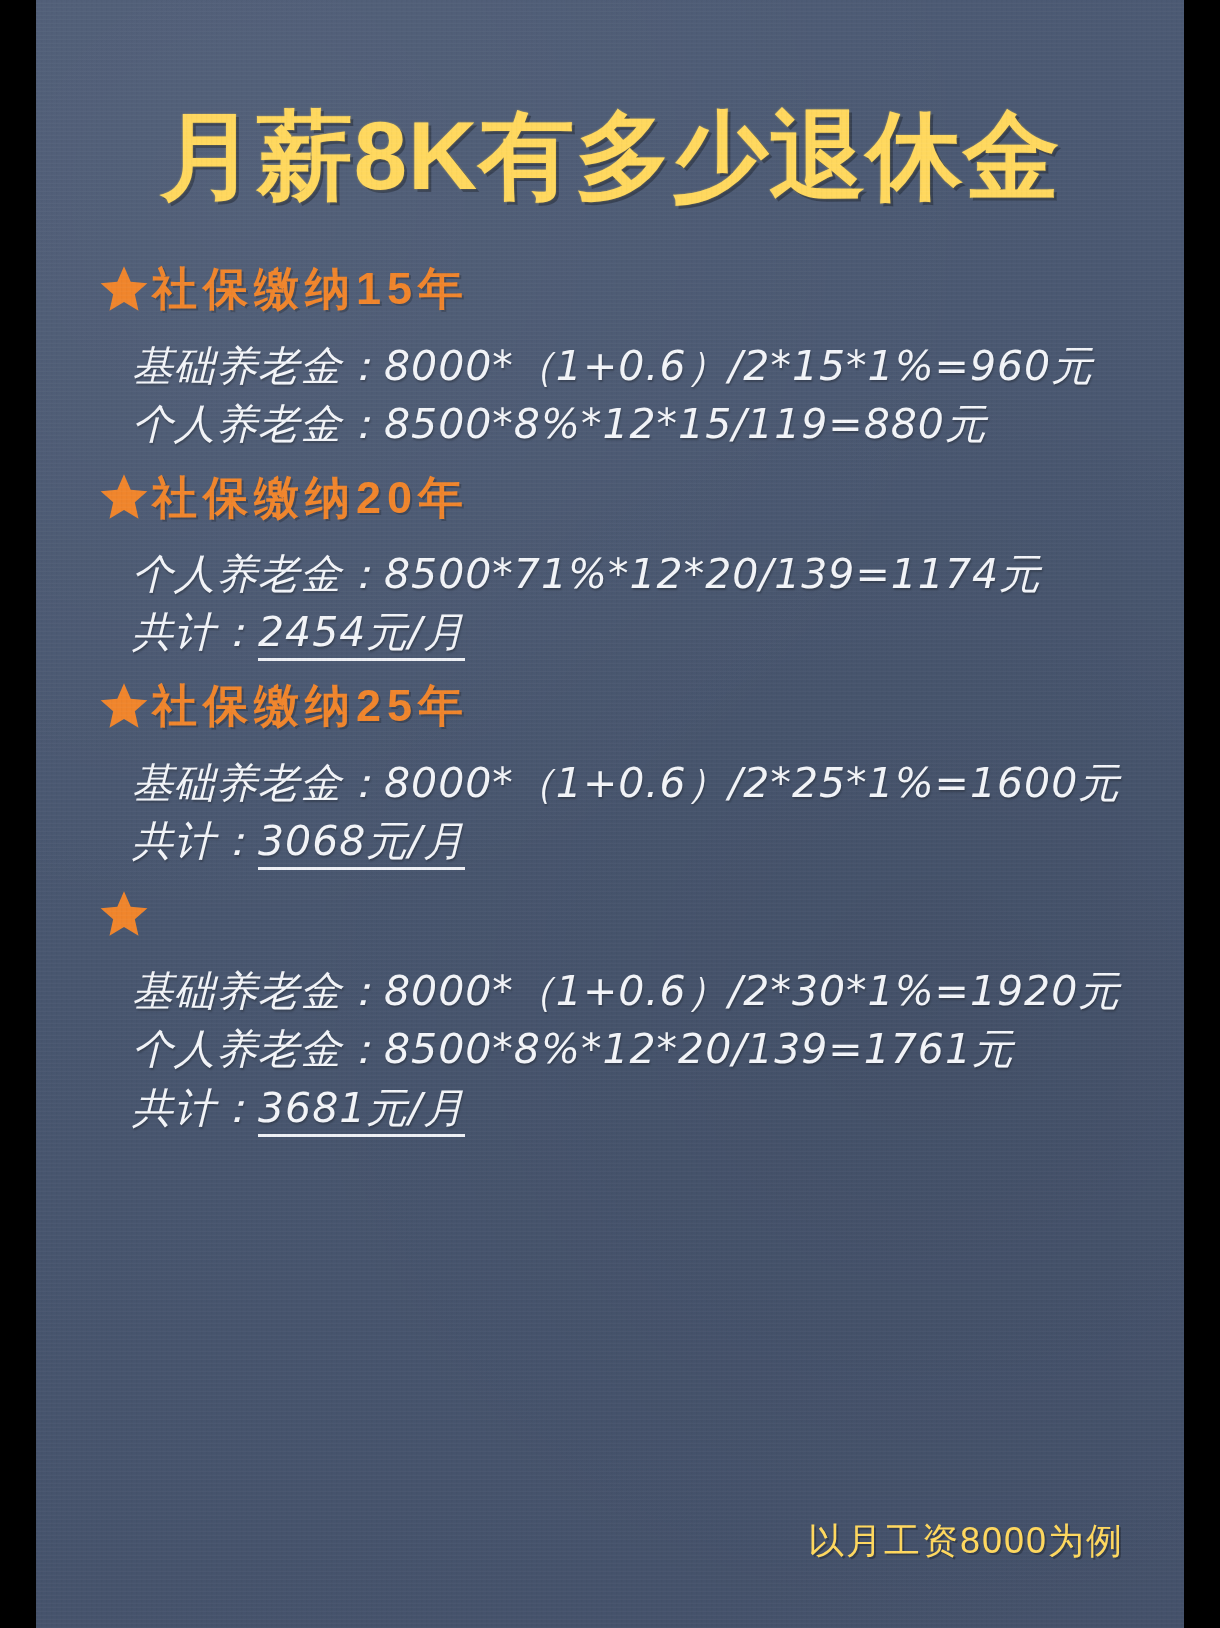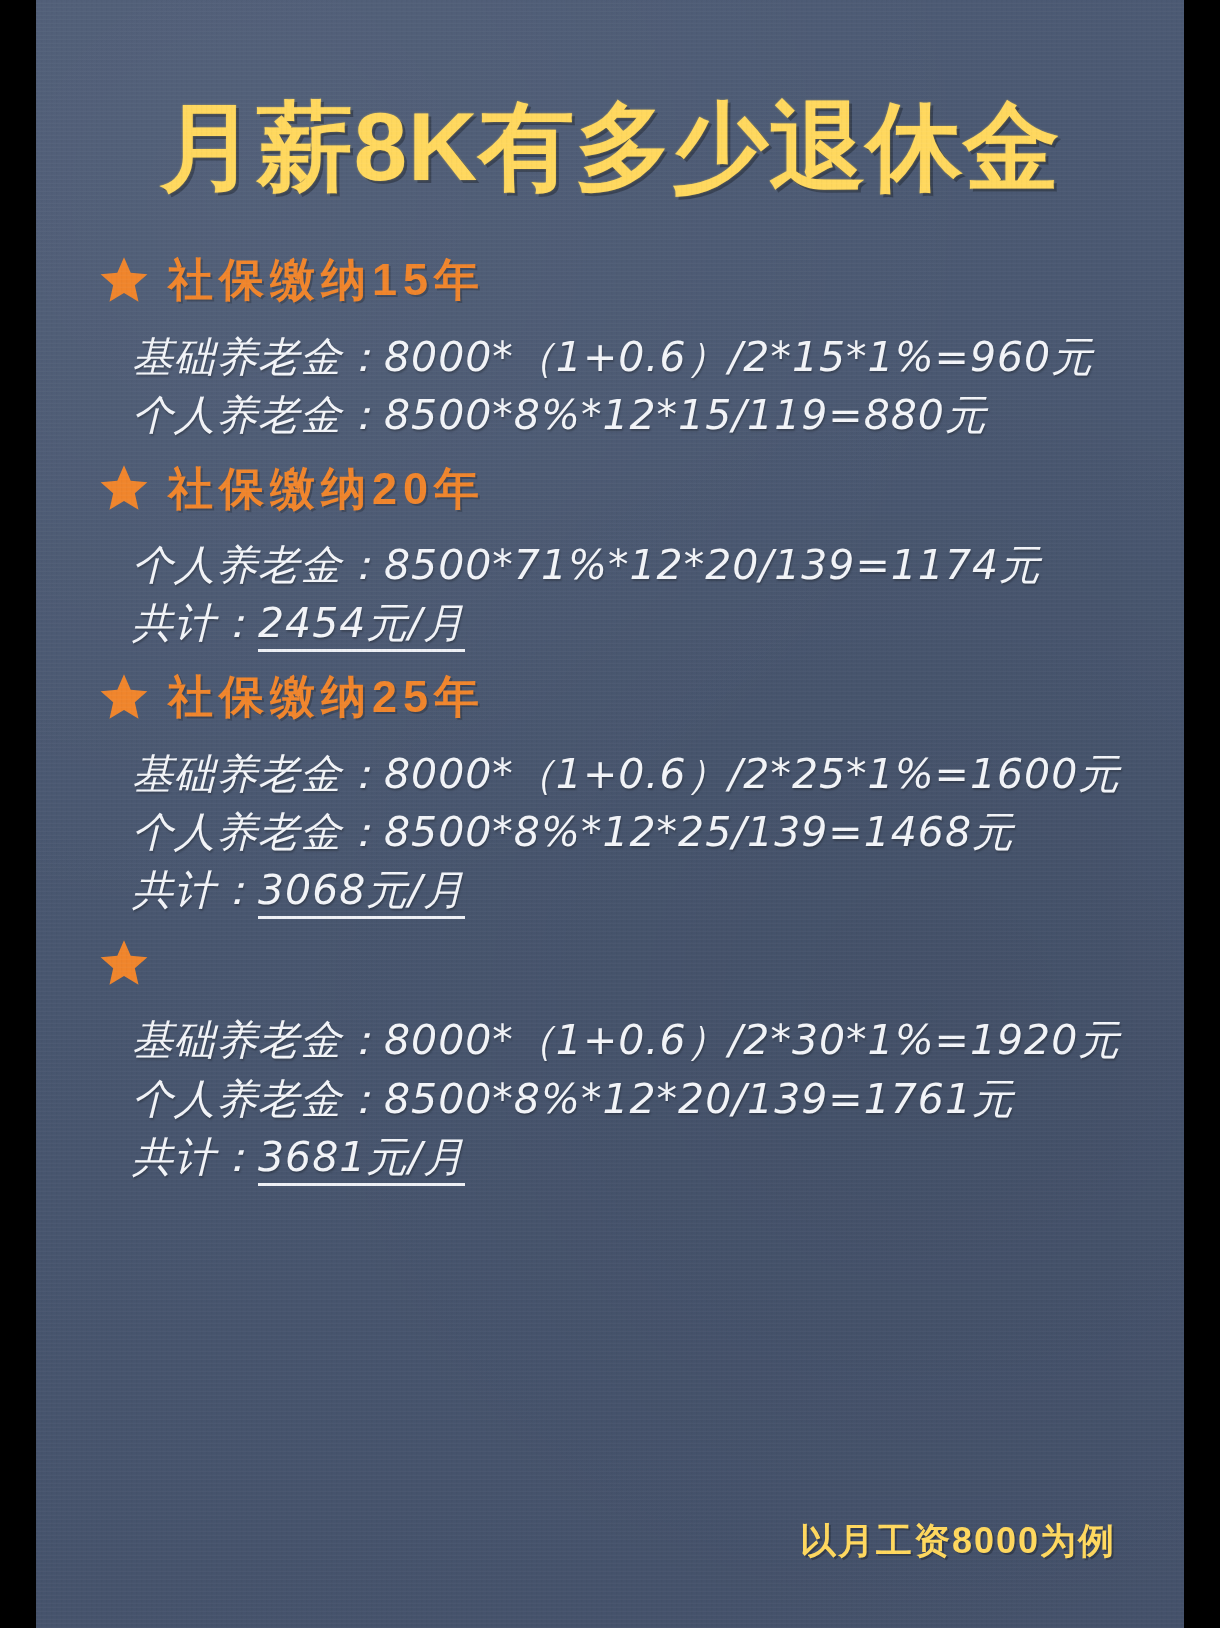--- a/index.html
+++ b/index.html
@@ -17,21 +17,21 @@
     position: relative;
     width: 1148px;
     height: 1628px;
     margin: 0 auto;
     background: #4a5871;
     background-image:
       radial-gradient(circle at 18% 12%, rgba(255,255,255,0.035) 0, rgba(255,255,255,0) 45%),
       radial-gradient(circle at 78% 62%, rgba(0,0,0,0.05) 0, rgba(0,0,0,0) 50%),
       linear-gradient(160deg, #4e5c76 0%, #48566f 48%, #44516a 100%);
     box-sizing: border-box;
-    padding: 0 34px;
+    padding: 9px 34px;
   }
   .poster::after {
     content: "";
     position: absolute;
     inset: 0;
     pointer-events: none;
     opacity: 0.07;
     background-image:
       repeating-linear-gradient(0deg, rgba(255,255,255,0.5) 0px, rgba(255,255,255,0) 2px, rgba(255,255,255,0) 4px),
       repeating-linear-gradient(90deg, rgba(0,0,0,0.4) 0px, rgba(0,0,0,0) 2px, rgba(0,0,0,0) 5px);
@@ -54,21 +54,21 @@
 
   .sections {
     margin-top: 56px;
   }
   .section {
     margin-bottom: 18px;
   }
   .section-head {
     display: flex;
     align-items: center;
-    gap: 18px;
+    gap: 2px;
     padding-left: 28px;
   }
   .star {
     width: 52px;
     height: 52px;
     flex: 0 0 auto;
     display: block;
   }
   .section-title {
     font-size: 45px;
@@ -92,27 +92,26 @@
     font-family: "DejaVu Sans", "Liberation Sans", sans-serif;
     font-style: italic;
   }
   .total-val {
     border-bottom: 3px solid #eef0f5;
     padding-bottom: 2px;
   }
 
   .footnote {
     position: absolute;
-    right: 68px;
+    right: 60px;
     bottom: 62px;
     font-size: 36px;
     color: #ffd85e;
     letter-spacing: 2px;
     text-shadow: 2px 2px 0 rgba(0,0,0,0.25);
-    font-weight: bold;
   }
 </style>
 </head>
 <body>
 
 <div class="poster">
 
   <h1 class="title">月薪8K有多少退休金</h1>
 
   <div class="sections">
@@ -156,23 +155,20 @@
         <svg class="star" viewBox="0 0 24 24">
           <polygon points="12,1.5 15.1,8.6 22.8,9.3 17,14.4 18.7,22 12,18 5.3,22 7,14.4 1.2,9.3 8.9,8.6" fill="#f0852c"></polygon>
         </svg>
         <span class="section-title">社保缴纳25年</span>
       </div>
       <div class="lines">
         <div class="line">
           <span>基础养老金：</span><span>8000*（1+0.6）/2*25*1%=1600元</span>
         </div>
         <div class="line">
-          <span>个人养老金：</span><span>8500*8%*12*25/139=1468元</span>
-        </div>
-        <div class="line">
           <span>共计：</span><span class="total-val">3068元/月</span>
         </div>
       </div>
     </div>
 
     <div class="section">
       <div class="section-head">
         <svg class="star" viewBox="0 0 24 24">
           <polygon points="12,1.5 15.1,8.6 22.8,9.3 17,14.4 18.7,22 12,18 5.3,22 7,14.4 1.2,9.3 8.9,8.6" fill="#f0852c"></polygon>
         </svg>

